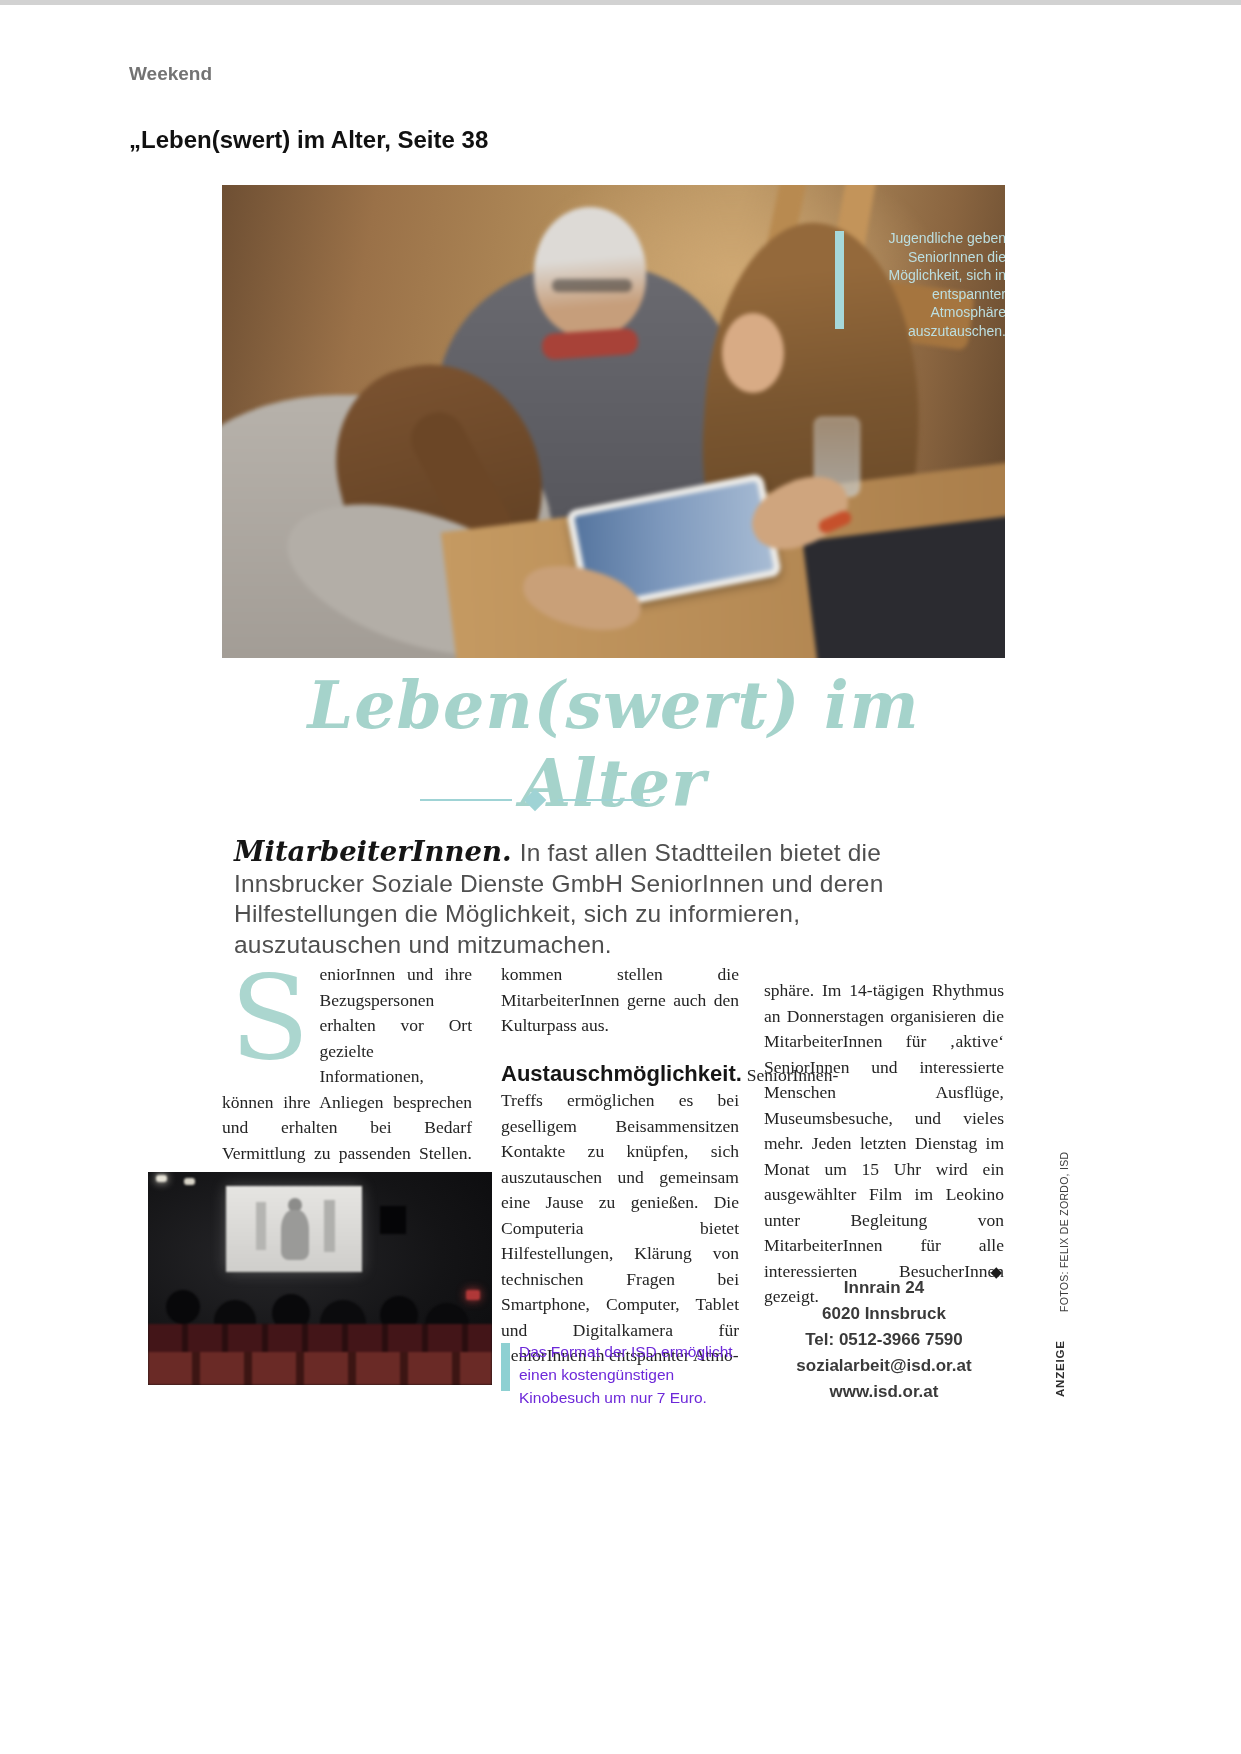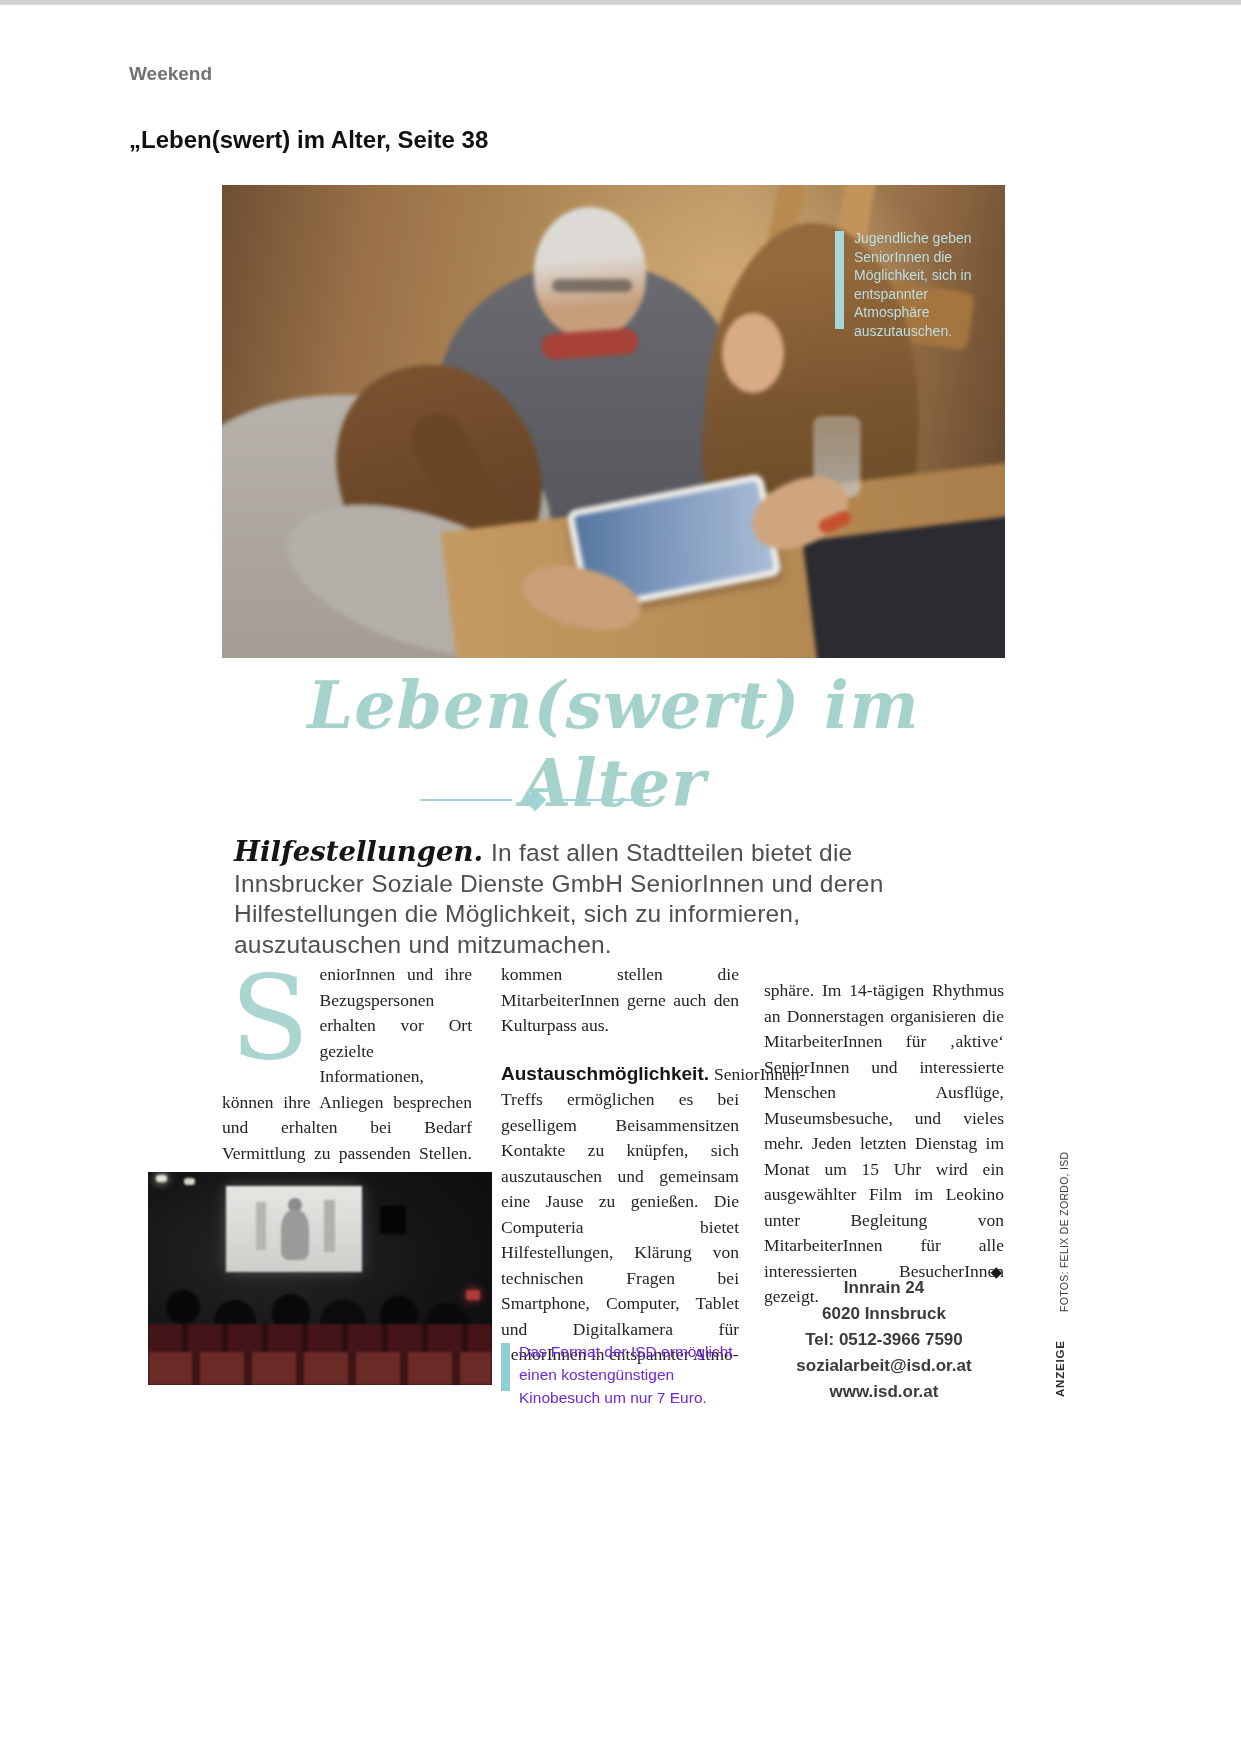--- a/index.html
+++ b/index.html
@@ -16,20 +16,21 @@
   .headline {
     position:absolute; left:129px; top:126px;
     font:bold 24px/28px "Liberation Sans", sans-serif; color:#111111;
   }
 
   
   .photo-main {
     position:absolute; left:222px; top:185px; width:783px; height:473px;
     overflow:hidden;
     background:linear-gradient(100deg,#6e4f33 0%,#9a7148 18%,#b08a58 40%,#bb9765 60%,#8a6540 85%,#5c422a 100%);
+    text-align:right;
   }
   .pm-art { position:absolute; inset:0; filter:blur(2px); }
   .pm-art div { position:absolute; }
   .pm-floor-light { left:300px; top:-40px; width:420px; height:260px;
     background:radial-gradient(closest-side,#cfa873,rgba(207,168,115,0)); }
   .pm-chair-rail1 { left:545px; top:-6px; width:26px; height:132px; background:#b88a50; transform:rotate(12deg); }
   .pm-chair-rail2 { left:612px; top:-8px; width:30px; height:142px; background:#c3945a; transform:rotate(10deg); }
   .pm-chair-seat { left:520px; top:92px; width:230px; height:58px; background:#a5753f; border-radius:10px; transform:rotate(8deg); }
   .pm-man-body { left:215px; top:80px; width:300px; height:280px;
     background:linear-gradient(#6a6a70,#55555b); border-radius:48% 44% 40% 45%; }
@@ -98,21 +99,21 @@
   }
   .body-col p { margin:0; }
   .col1 { left:222px; width:250px; }
   .dropcap {
     float:left; font-family:"DejaVu Serif", serif; font-size:116px; line-height:0.82;
     color:#abd6cf; padding:8px 10px 0 8px;
   }
   .col2 { left:501px; width:238px; }
   .col2 .p2 { margin-top:22px; }
   .subhead {
-    font-family:"Liberation Sans", sans-serif; font-weight:bold; font-size:19px;
+    font-family:"Liberation Sans", sans-serif; font-weight:bold; font-size:22px;
     color:#161616; margin-right:5px;
   }
   .col3 { left:764px; width:240px;margin-top:16px; }
   .endmark { position:absolute; right:2px; top:282px; font-size:15px; color:#1a1a1a; }
 
   .contact {
     position:absolute; left:764px; top:1275px; width:240px; text-align:center;
     font:bold 17px/26px "Liberation Sans", sans-serif; color:#3a3a3a;
   }
 
@@ -203,21 +204,21 @@
   </div>
 
   <h1 class="title">Leben(swert) im Alter</h1>
 
   <div class="divider">
     <span class="line left"></span>
     <span class="diamond"></span>
     <span class="line right"></span>
   </div>
 
-  <p class="lead"><span class="lead-em">Hilfestellungen.</span><span>In fast allen Stadtteilen bietet die Innsbrucker Soziale Dienste GmbH SeniorInnen und deren Hilfestellungen die Möglichkeit, sich zu informieren, auszutauschen und mitzumachen.</span></p>
+  <p class="lead"><span class="lead-em">MitarbeiterInnen.</span><span>In fast allen Stadtteilen bietet die Innsbrucker Soziale Dienste GmbH SeniorInnen und deren Hilfestellungen die Möglichkeit, sich zu informieren, auszutauschen und mitzumachen.</span></p>
 
   <div class="body-col col1">
     <span class="dropcap">S</span><span>eniorInnen und ihre Bezugspersonen erhalten vor Ort gezielte Informationen, können ihre Anliegen besprechen und erhalten bei Bedarf Vermittlung zu passenden Stellen. Für Menschen mit niederem Ein-</span>
   </div>
 
   <div class="body-col col2">
     <p>kommen stellen die MitarbeiterInnen gerne auch den Kulturpass aus.</p>
     <p class="p2"><span class="subhead">Austauschmöglichkeit.</span><span>SeniorInnen-Treffs ermöglichen es bei geselligem Beisammensitzen Kontakte zu knüpfen, sich auszutauschen und gemeinsam eine Jause zu genießen. Die Computeria bietet Hilfestellungen, Klärung von technischen Fragen bei Smartphone, Computer, Tablet und Digitalkamera für SeniorInnen in entspannter Atmo-</span></p>
   </div>
 

